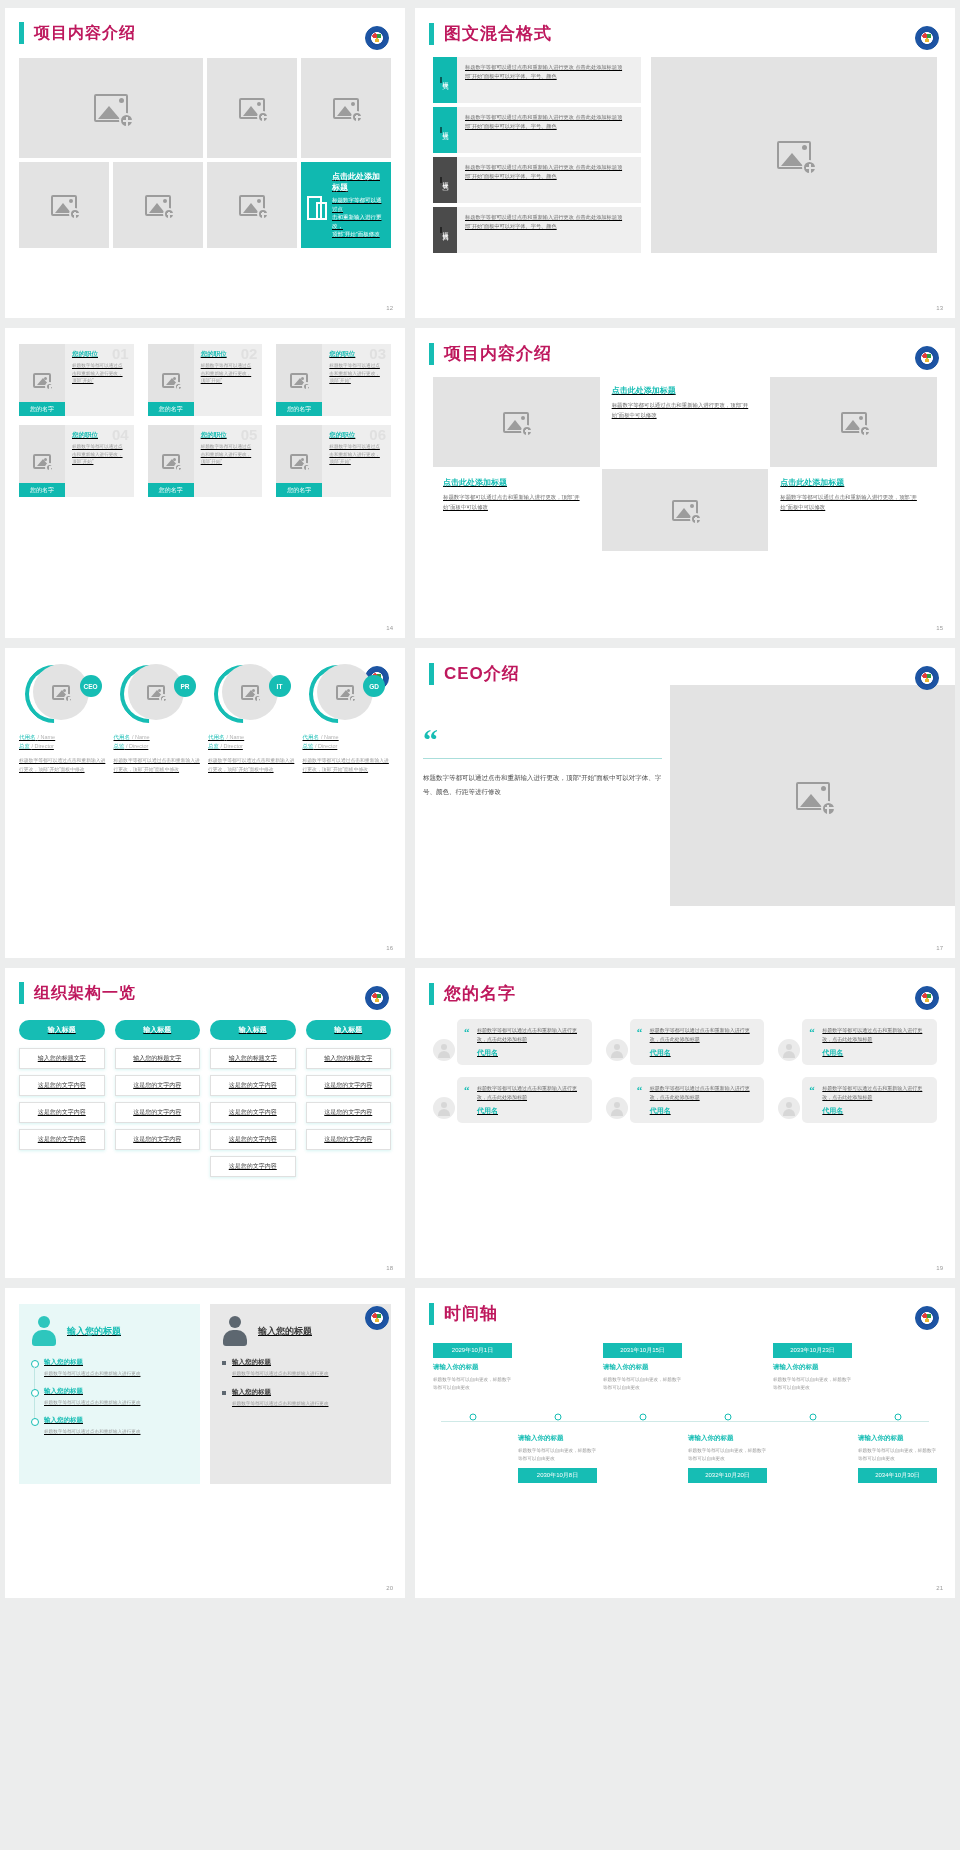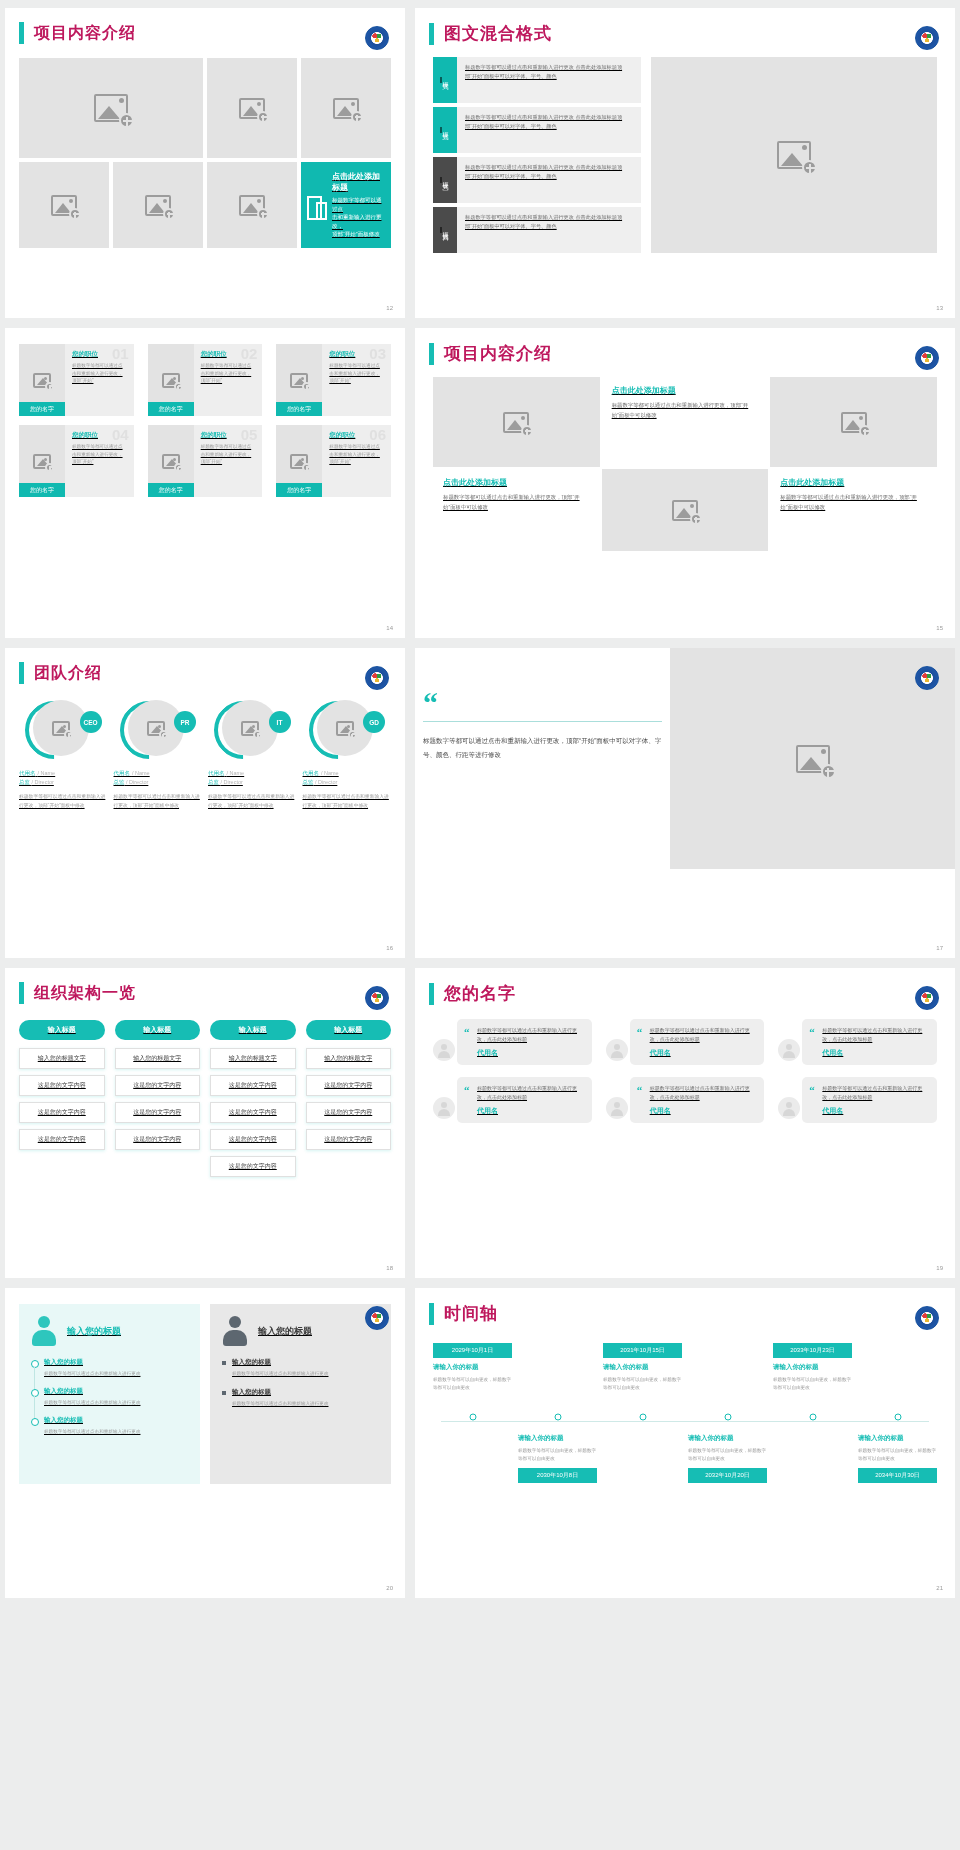--- a/index.html
+++ b/index.html
@@ -398,24 +398,20 @@
         <div class="cell txt">
           <div class="cellTitle">点击此处添加标题</div>
           <div class="cellBody">标题数字等都可以通过点击和重新输入进行更改，顶部“开始”面板中可以修改</div>
         </div>
       </div>
     </div>
     <div class="pagenum">15</div>
   </div>
 
   <div class="slide">
-    <div class="shead">
-      <div class="accent-bar"></div>
-      <div class="stitle">团队介绍</div>
-    </div>
     <div class="logo"></div>
     <div class="body">
       <div class="s16">
         <div>
           <div class="avwrap">
             <div class="avring"></div>
             <div class="avcirc">
                 <div class="icn sm">
                   <div class="plus"></div>
                 </div>
@@ -467,20 +463,24 @@
           <div class="pname"><span style="color:#16bdb4">代用名</span> <span>/ Name</span></div>
           <div class="ptitle"><span style="color:#16bdb4">总监</span> <span>/ Director</span></div>
           <div class="pdesc">标题数字等都可以通过点击和重新输入进行更改，顶部“开始”面板中修改</div>
         </div>
       </div>
     </div>
     <div class="pagenum">16</div>
   </div>
 
   <div class="slide wide">
+    <div class="shead">
+      <div class="accent-bar"></div>
+      <div class="stitle">CEO介绍</div>
+    </div>
     <div class="logo"></div>
     <div class="s17">
       <div class="s17left">
         <div class="qmark">“</div>
         <div class="qline"></div>
         <div class="qtext">标题数字等都可以通过点击和重新输入进行更改，顶部“开始”面板中可以对字体、字号、颜色、行距等进行修改</div>
       </div>
       <div class="s17img">
           <div class="icn lg">
             <div class="plus"></div>

